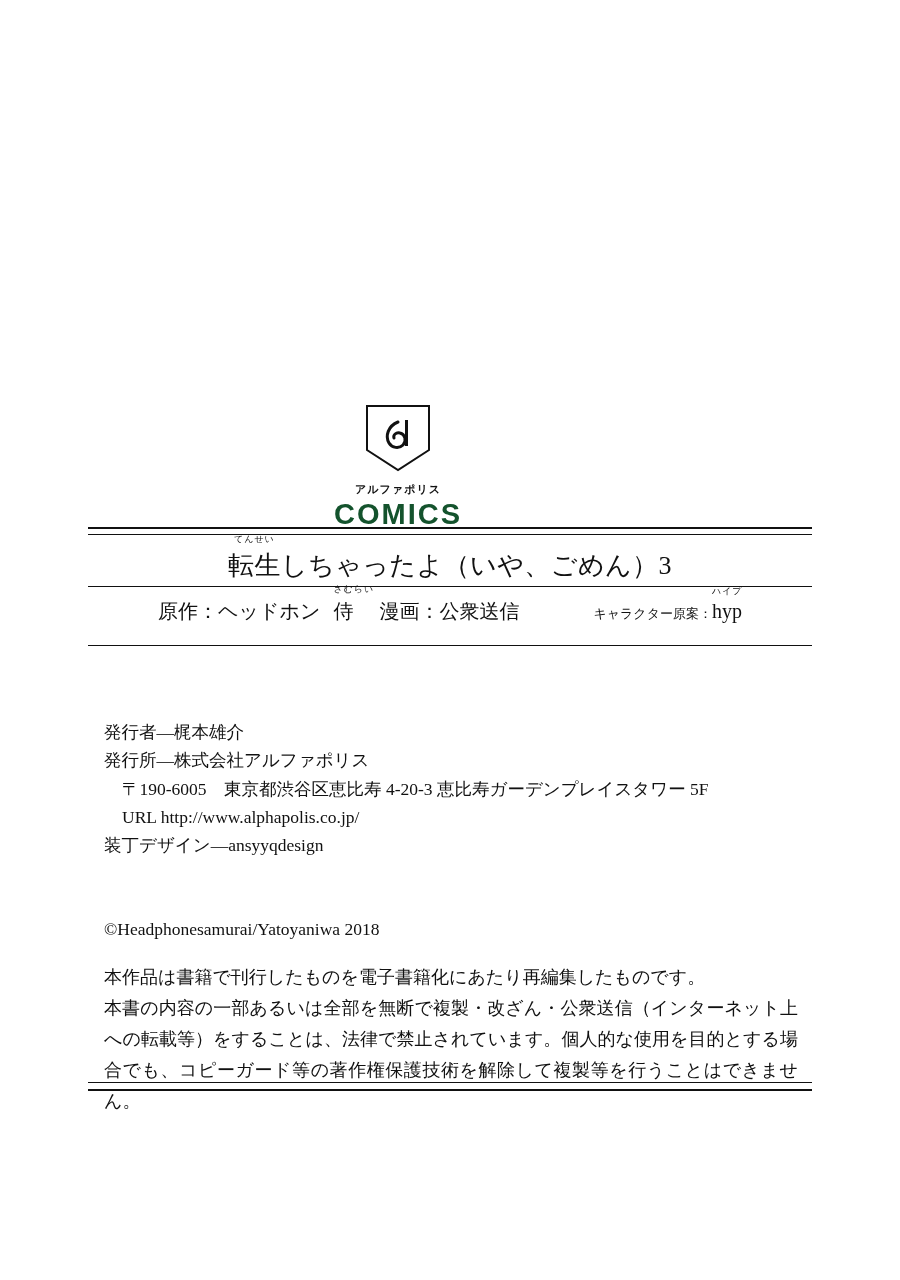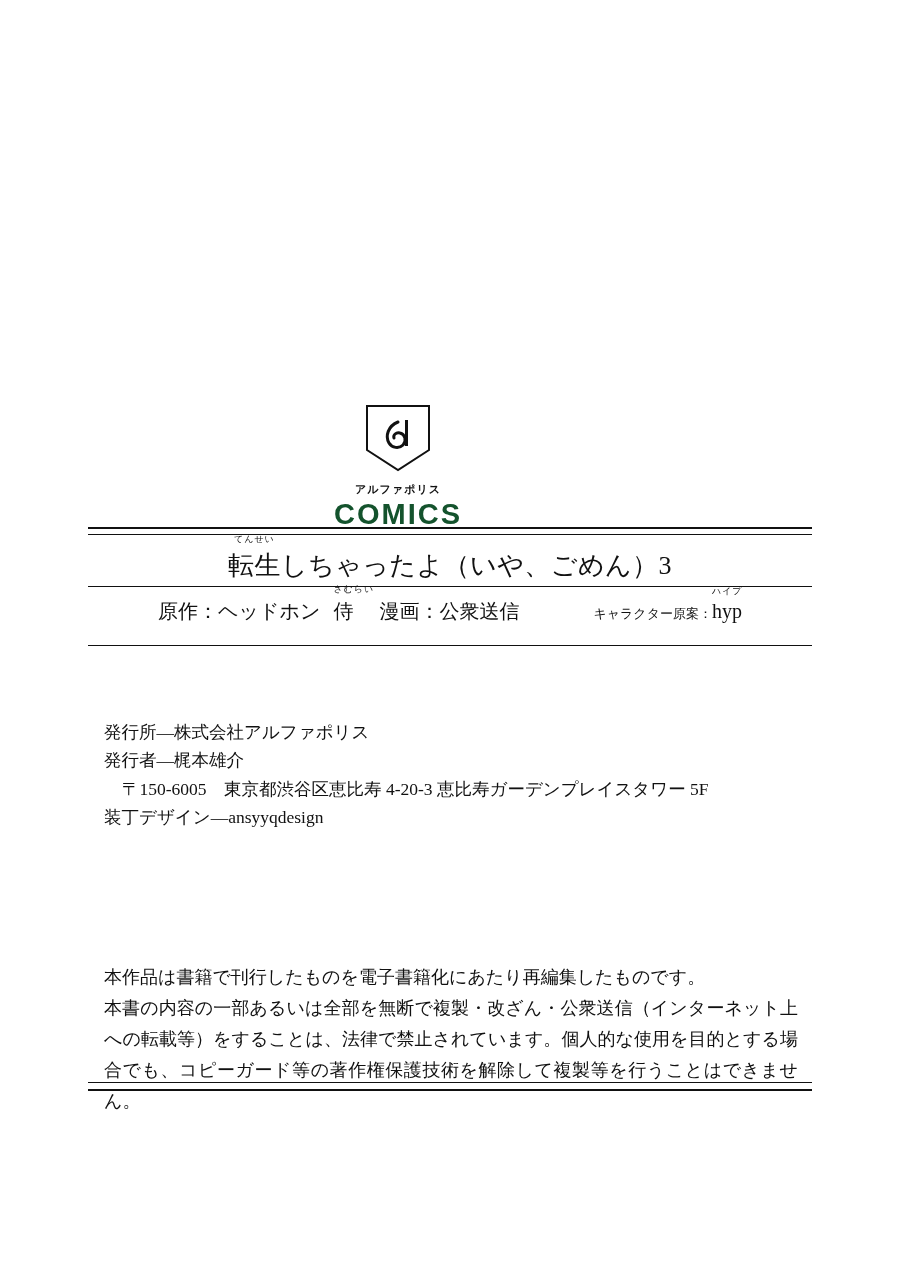--- a/index.html
+++ b/index.html
@@ -159,26 +159,28 @@
     </span><span class="gap"></span><span>漫画：</span><span>公衆送信</span><span class="gap"></span><span class="small">キャラクター原案：</span><span class="ruby-wrap">
       <span class="ruby">ハイプ</span>
       <span>hyp</span>
     </span>
   </div>
 
   <div class="rule thin" style="top:645px;"></div>
 
 
   <div class="colophon" style="top:718px;">
+    <div class="blk">発行者―梶本雄介</div>
     <div class="blk">発行所―株式会社アルファポリス</div>
-    <div class="blk">発行者―梶本雄介</div>
-    <div class="blk"><span class="indent"></span><span>〒150-6005　東京都渋谷区恵比寿 4-20-3 恵比寿ガーデンプレイスタワー 5F</span></div>
+    <div class="blk"><span class="indent"></span><span>〒190-6005　東京都渋谷区恵比寿 4-20-3 恵比寿ガーデンプレイスタワー 5F</span></div>
+    <div class="blk"><span class="indent"></span><span>URL  http://www.alphapolis.co.jp/</span></div>
     <div class="blk">装丁デザイン―ansyyqdesign</div>
   </div>
 
+  <div class="colophon" style="top:915px;">©Headphonesamurai/Yatoyaniwa 2018</div>
 
   <div class="legal" style="top:962px;">
     <p>本作品は書籍で刊行したものを電子書籍化にあたり再編集したものです。</p>
     <p>本書の内容の一部あるいは全部を無断で複製・改ざん・公衆送信（インターネット上への転載等）をすることは、法律で禁止されています。個人的な使用を目的とする場合でも、コピーガード等の著作権保護技術を解除して複製等を行うことはできません。</p>
   </div>
 
   <div class="rule thin" style="top:1082px;"></div>
   <div class="rule thick" style="top:1089px;"></div>
 
 </div>

